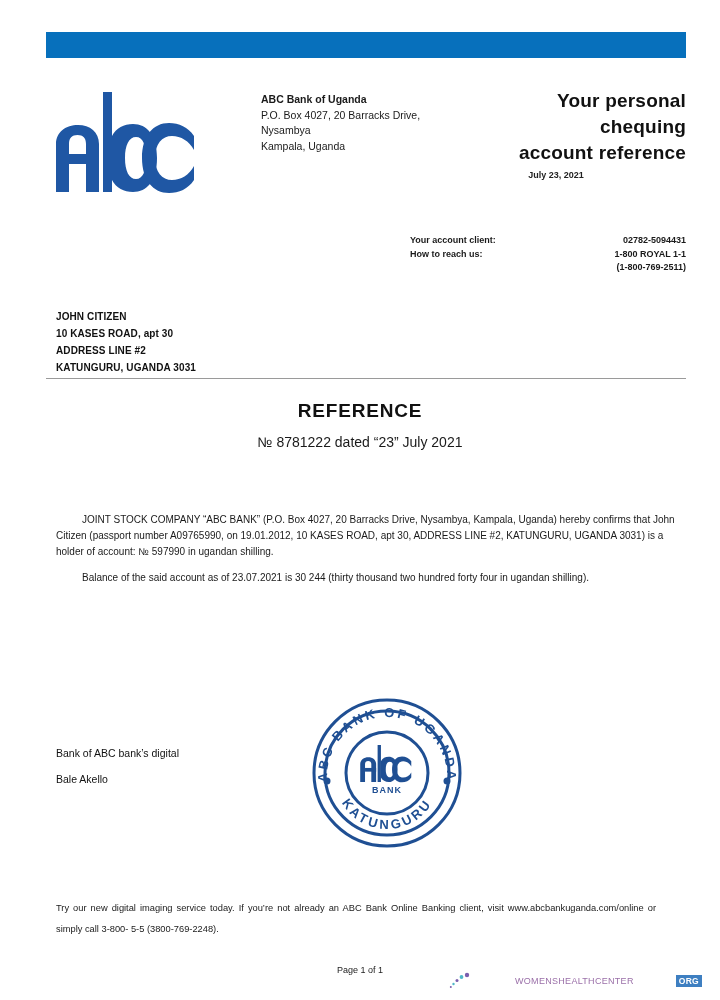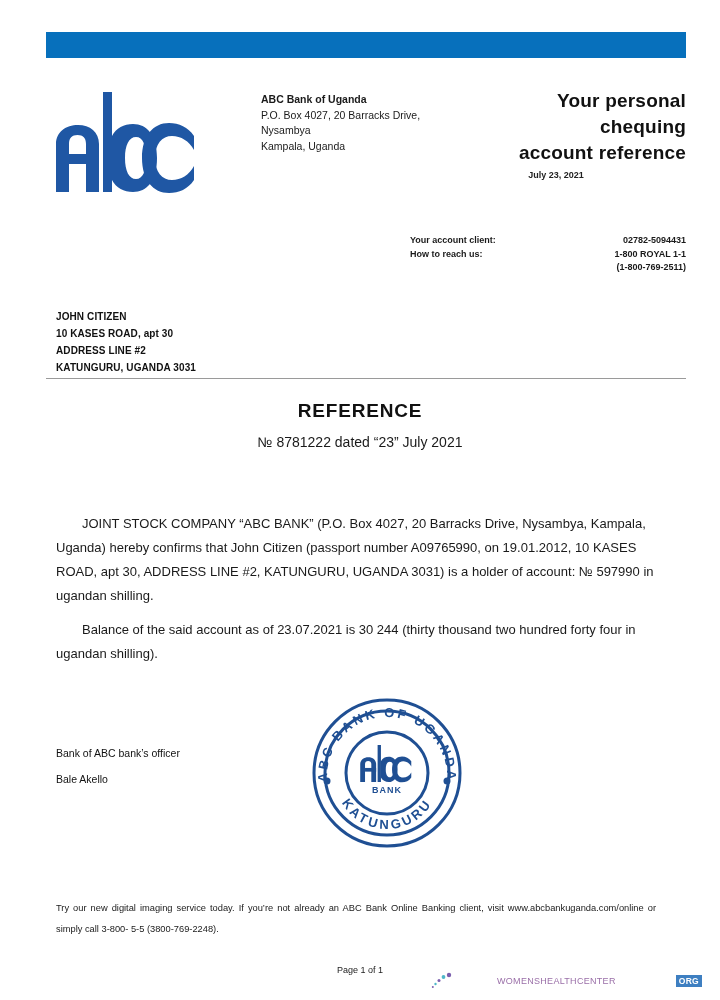--- a/index.html
+++ b/index.html
@@ -117,22 +117,22 @@
     width: 720px;
     text-align: center;
     font-size: 14px;
     color: #1a1a1a;
   }
   
   .body-text {
     position: absolute;
     left: 56px; top: 512px;
     width: 624px;
-    font-size: 13px;
-    line-height: 24px;
+    font-size: 10px;
+    line-height: 16px;
     color: #1a1a1a;
   }
   .body-text p { margin: 0; text-indent: 26px; }
   .body-text p.p2 { margin-top: 10px; }
   
   .signature {
     position: absolute;
     left: 56px; top: 740px;
     font-size: 10.5px;
     line-height: 26px;
@@ -177,21 +177,21 @@
     letter-spacing: .3px;
     color: #9a6fa8;
     font-family: "Liberation Sans", sans-serif;
   }
   .watermark .wm-org {
     font-size: 8.5px;
     letter-spacing: .3px;
     color: #ffffff;
     background: #3e7fc1;
     padding: 1px 3px;
-    margin-left: 18px;
+    margin-left: 0;
     font-weight: bold;
   }
 </style>
 </head>
 <body>
 
 <div class="page">
 
   <div class="top-band"></div>
 
@@ -256,21 +256,21 @@
 
   <div class="ref-title">REFERENCE</div>
   <div class="ref-sub">№ 8781222 dated “23” July 2021</div>
 
   <div class="body-text">
     <p class="p1">JOINT STOCK COMPANY “ABC BANK” (P.O. Box 4027, 20 Barracks Drive, Nysambya, Kampala, Uganda) hereby confirms that John Citizen (passport number A09765990, on 19.01.2012, 10 KASES ROAD, apt 30, ADDRESS LINE #2, KATUNGURU, UGANDA 3031) is a holder of account: № 597990 in ugandan shilling.</p>
     <p class="p2">Balance of the said account as of 23.07.2021 is 30 244 (thirty thousand two hundred forty four in ugandan shilling).</p>
   </div>
 
   <div class="signature">
-    <div>Bank of ABC bank’s officer</div>
+    <div>Bank of ABC bank’s digital</div>
     <div>Bale Akello</div>
   </div>
 
   <div class="stamp">
     <svg width="164" height="160" viewBox="0 0 164 160" xmlns="http://www.w3.org/2000/svg">
       <defs>
         <path id="arcTop" d="M 22 84 A 60 60 0 0 1 142 84" fill="none"></path>
         <path id="arcBottom" d="M 30 84 A 52 52 0 0 0 134 84" fill="none"></path>
       </defs>
       <g fill="none" stroke="#1f4f93" stroke-width="3">

